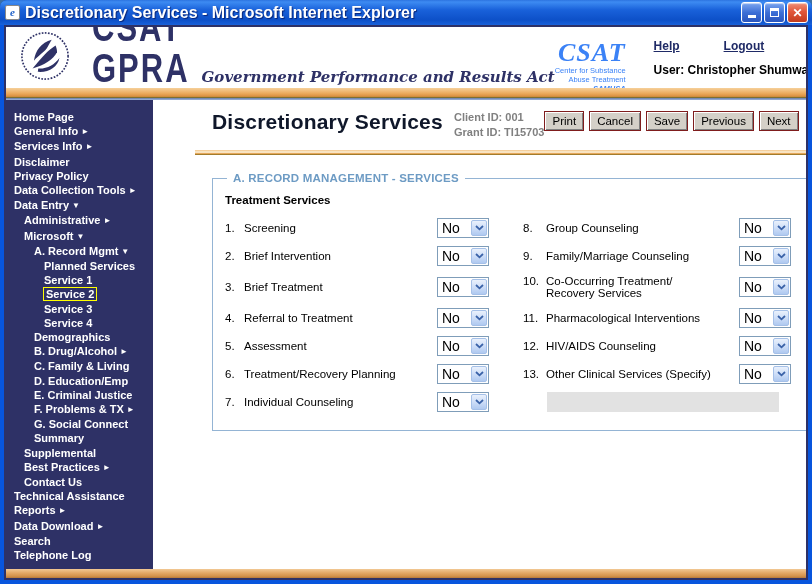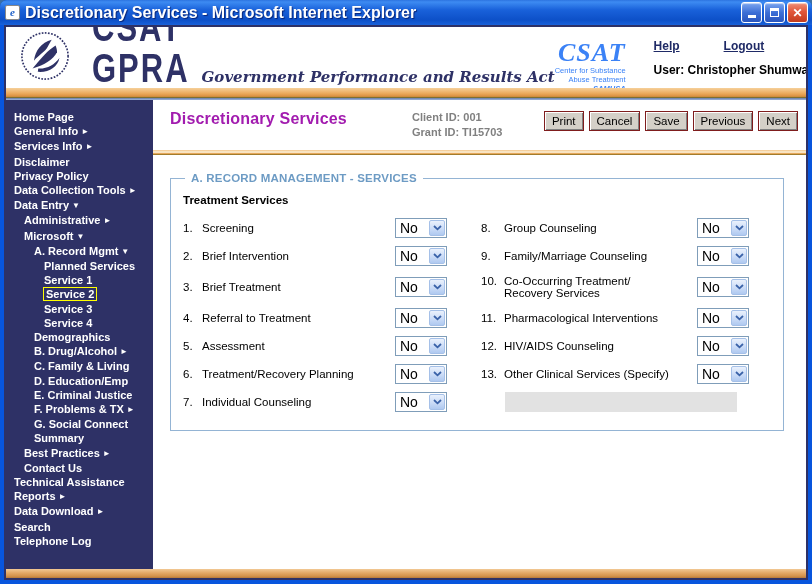--- a/index.html
+++ b/index.html
@@ -39,30 +39,30 @@
   .csat-samhsa { font:italic bold 7.5px "Liberation Sans", sans-serif; }
   .hdr-right { width:188px; margin-left:28px; flex:none; }
   .hdr-links { display:flex; gap:44px; margin-bottom:10px; }
   .hdr-links a { color:#1F2A66; font-weight:bold; font-size:12px; text-decoration:underline; cursor:pointer; }
   .hdr-user { font-weight:bold; font-size:12px; color:#000; white-space:nowrap; }
 
   .hdr-stripe { height:12px; flex:none;
     background:linear-gradient(180deg,#F6D09A 0%,#EBAA5C 45%,#D98F3F 70%,#8A7A28 78%,#2E3166 86%,#8FA7CE 88%,#8FA7CE 100%); }
 
   
-  .body { flex:1; display:flex; min-height:0; }
+  .body { flex:1; display:flex; min-height:0;gap:42px; }
   .sidebar { width:147px; background:#2E3166; color:#fff; padding:10px 2px 4px 8px; flex:none; overflow:hidden; }
   .si { font-size:11px; font-weight:bold; line-height:14.2px; white-space:nowrap; cursor:pointer; }
   .si .arr { font-size:8px; vertical-align:1px; margin-left:3px; }
   .i1 { padding-left:10px; } .i2 { padding-left:20px; } .i3 { padding-left:30px; }
   .si .active { outline:1px solid #FFFF00; padding:0 2px; }
 
   .main { flex:1; display:flex; flex-direction:column; background:#fff; min-width:0; }
   .page-head { display:flex; align-items:flex-start; padding:10px 8px 4px 17px; height:48px; flex:none; }
-  .page-title { color:#a21caf; font-size:16px; font-weight:bold; letter-spacing:.2px; width:242px; flex:none; }
+  .page-title { color:#0f172a; font-size:21px; font-weight:bold; letter-spacing:.2px; width:242px; flex:none; }
   .ids { color:#808080; font-size:11px; font-weight:bold; line-height:15px; flex:none; }
   .hd-btns { margin-left:auto; display:flex; gap:5px; padding-top:1px; }
   .btn { background:#D4D0C8; border:1px solid #7f1d1d; box-shadow:inset 1px 1px 0 #fff, inset -1px -1px 0 #808080;
     font-size:11.5px; padding:3px 7px; cursor:pointer; font-family:"Liberation Sans", sans-serif; }
   .page-divider { height:5px; flex:none; margin:2px 0 0 0;
     background:linear-gradient(180deg,#F2C68C 0%,#FDF3DC 45%,#E09840 75%,#7A6A20 100%); }
 
   .form-area { flex:1; padding:17px 10px 0 17px; }
   fieldset.svc { border:1px solid #94B4D4; padding:4px 12px 14px 12px; margin-right:12px; }
   fieldset.svc legend { color:#6D9BC4; font-size:11.5px; font-weight:bold; padding:0 6px; margin-left:2px; letter-spacing:.2px; }
@@ -150,20 +150,21 @@
         <div class="si i3"><span>Service 3</span></div>
         <div class="si i3"><span>Service 4</span></div>
         <div class="si i2"><span>Demographics</span></div>
         <div class="si i2"><span>B. Drug/Alcohol</span><span class="arr">►</span></div>
         <div class="si i2"><span>C. Family &amp; Living</span></div>
         <div class="si i2"><span>D. Education/Emp</span></div>
         <div class="si i2"><span>E. Criminal Justice</span></div>
         <div class="si i2"><span>F. Problems &amp; TX</span><span class="arr">►</span></div>
         <div class="si i2"><span>G. Social Connect</span></div>
         <div class="si i2"><span>Summary</span></div>
+        <div class="si i1"><span>Supplemental</span></div>
         <div class="si i1"><span>Best Practices</span><span class="arr">►</span></div>
         <div class="si i1"><span>Contact Us</span></div>
         <div class="si i0"><span>Technical Assistance</span></div>
         <div class="si i0"><span>Reports</span><span class="arr">►</span></div>
         <div class="si i0"><span>Data Download</span><span class="arr">►</span></div>
         <div class="si i0"><span>Search</span></div>
         <div class="si i0"><span>Telephone Log</span></div>
       </div>
 
       <div class="main">

